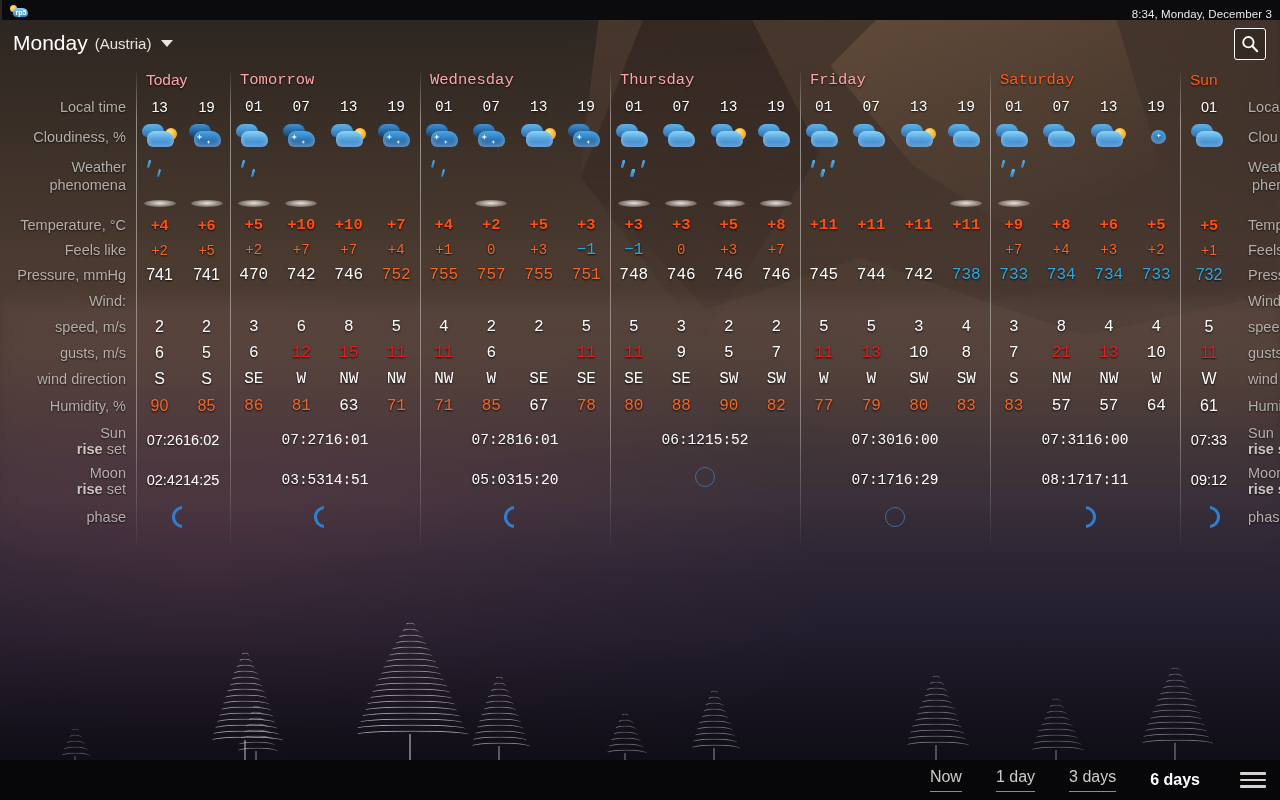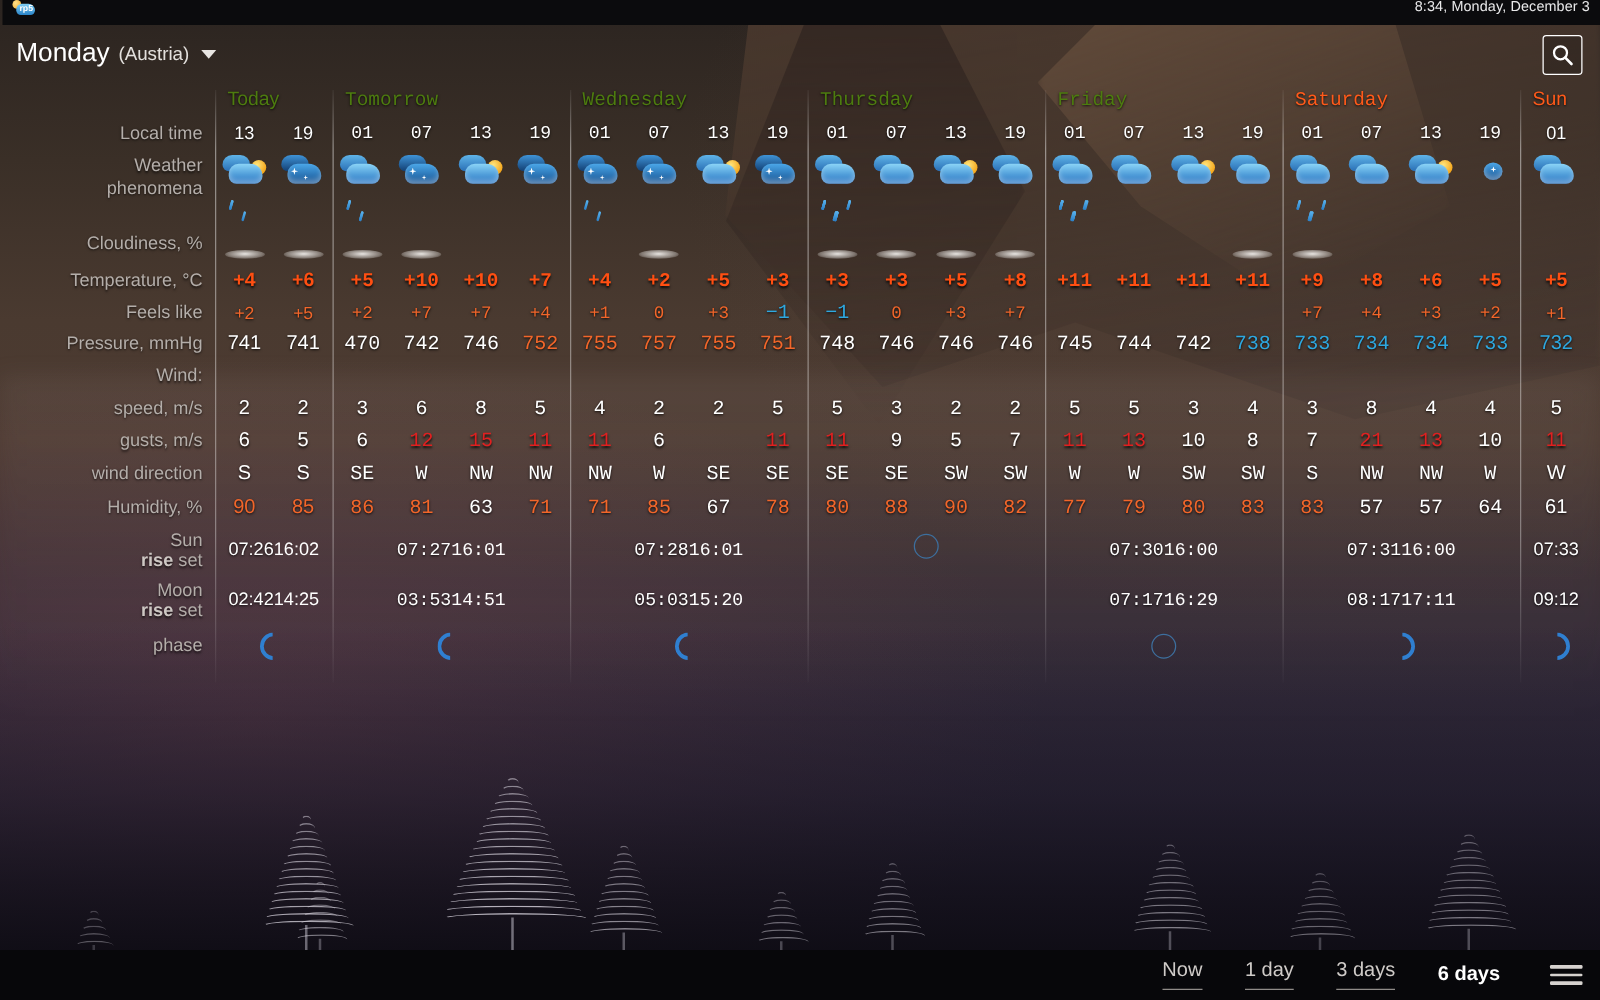--- a/index.html
+++ b/index.html
@@ -62,21 +62,21 @@
   .tree i::before { right:50%; }
   .tree i::after  { left:50%; }
   .tree .trunk {
     width:2px; margin:0 auto; background:rgba(210,206,218,.55);
   }
 
   
   #statusbar {
     position:absolute; top:0; left:2px; right:0; height:20px;
     background:#0b0b0d; z-index:5;
-    display:flex; align-items:flex-start; justify-content:space-between;
+    display:flex; align-items:flex-end; justify-content:space-between;
     padding:0 8px 0 6px;
   }
   #statusbar .clock {
     color:#e9e9ea; font-size:11.5px; letter-spacing:.1px;
   }
   .applogo { width:22px; height:15px; position:relative; }
   .applogo .sun {
     position:absolute; left:2px; top:0px; width:7px; height:7px;
     border-radius:50%; background:radial-gradient(circle at 35% 35%,#ffe08a,#f0a726);
   }
@@ -110,36 +110,36 @@
     background:rgba(20,16,16,.25);
   }
   #searchbtn svg { display:block; }
 
   
   #grid {
     position:absolute; top:66px; left:0; width:1280px; height:474px; z-index:3;
     display:flex; color:#fff;
   }
   .labelcol {
-    width:136px; flex:0 0 136px; text-align:right; padding-right:10px;margin-left:36px;
+    width:136px; flex:0 0 136px; text-align:right; padding-right:10px;
   }
   .labelcol.right { text-align:left; padding-right:0; padding-left:10px; width:120px; flex:0 0 120px;}
   .daycol {
     position:relative; flex:0 0 auto; padding-left:0;
   }
   .daycol.w4 { width:190px; flex:0 0 190px;font-family:Liberation Mono, monospace; }
   .daycol.w2 { width:94px; flex:0 0 94px; }
   .daycol.w1 { width:58px; flex:0 0 58px; }
   .daycol .vrule {
     position:absolute; left:0; top:6px; bottom:-6px; width:1px;
     background:linear-gradient(180deg, rgba(255,255,255,.05), rgba(255,255,255,.45) 10%, rgba(255,255,255,.35) 75%, rgba(255,255,255,.02));
   }
   .dayhead {
     height:28px; line-height:28px; font-size:15.5px; padding-left:10px;
-    color:#4d7c0f; white-space:nowrap; text-shadow:0 1px 2px rgba(0,0,0,.8);
+    color:#fca5a5; white-space:nowrap; text-shadow:0 1px 2px rgba(0,0,0,.8);
   }
   .dayhead.weekend { color:#ff5a1a; }
 
   .cells { display:flex; }
   .cell { flex:1 1 0; text-align:center; }
   .rlabel { color:#b4aeaa; font-size:14.5px; text-shadow:0 1px 2px rgba(0,0,0,.7); }
   .val { color:#fff; text-shadow:0 1px 2px rgba(0,0,0,.85); }
   .val.orange-soft { color:#f2662a; }
   .val.red { color:#e02020; }
   .val.cyan { color:#2ea8e0; }
@@ -427,22 +427,22 @@
   <svg width="20" height="20" viewBox="0 0 20 20">
     <circle cx="8.4" cy="8.2" r="5.2" fill="none" stroke="#ffffff" stroke-width="1.8"></circle>
     <line x1="12.2" y1="12.1" x2="17.2" y2="17.2" stroke="#ffffff" stroke-width="2.1" stroke-linecap="round"></line>
   </svg>
 </div>
 
 <div id="grid">
     <div class="labelcol">
       <div style="height:28px"></div>
       <div class="rlabel lbl-local">Local time</div>
+      <div class="rlabel lbl-cloud">Cloudiness, %</div>
       <div class="rlabel lbl-phen">Weather<br>phenomena</div>
-      <div class="rlabel lbl-cloud">Cloudiness, %</div>
       <div class="rlabel lbl-temp">Temperature, °C</div>
       <div class="rlabel lbl-feels">Feels like</div>
       <div class="rlabel lbl-press">Pressure, mmHg</div>
       <div class="rlabel lbl-wind">Wind:</div>
       <div class="rlabel lbl-speed">speed, m/s</div>
       <div class="rlabel lbl-gusts">gusts, m/s</div>
       <div class="rlabel lbl-dir">wind direction</div>
       <div class="rlabel lbl-hum">Humidity, %</div>
       <div class="rlabel lbl-sun">Sun<br><b>rise</b> set</div>
       <div class="rlabel lbl-moon">Moon<br><b>rise</b> set</div>
@@ -887,20 +887,21 @@
         <div class="cell"><span class="val">SE</span></div>
         <div class="cell"><span class="val">SW</span></div>
         <div class="cell"><span class="val">SW</span></div>
       </div>
       <div class="cells r-hum">
         <div class="cell"><span class="val hum">80</span></div>
         <div class="cell"><span class="val hum">88</span></div>
         <div class="cell"><span class="val hum">90</span></div>
         <div class="cell"><span class="val hum">82</span></div>
       </div>
+      <div class="r-moon"><span class="sunline val">06:12</span><span class="sunline set">15:52</span></div>
       <div class="r-phase">
         <div class="moonp new"></div>
       </div>
     </div>
     <div class="daycol w4">
       <div class="vrule"></div>
       <div class="dayhead">Friday</div>
       <div class="cells r-time">
         <div class="cell"><span class="val">01</span></div>
         <div class="cell"><span class="val">07</span></div>

